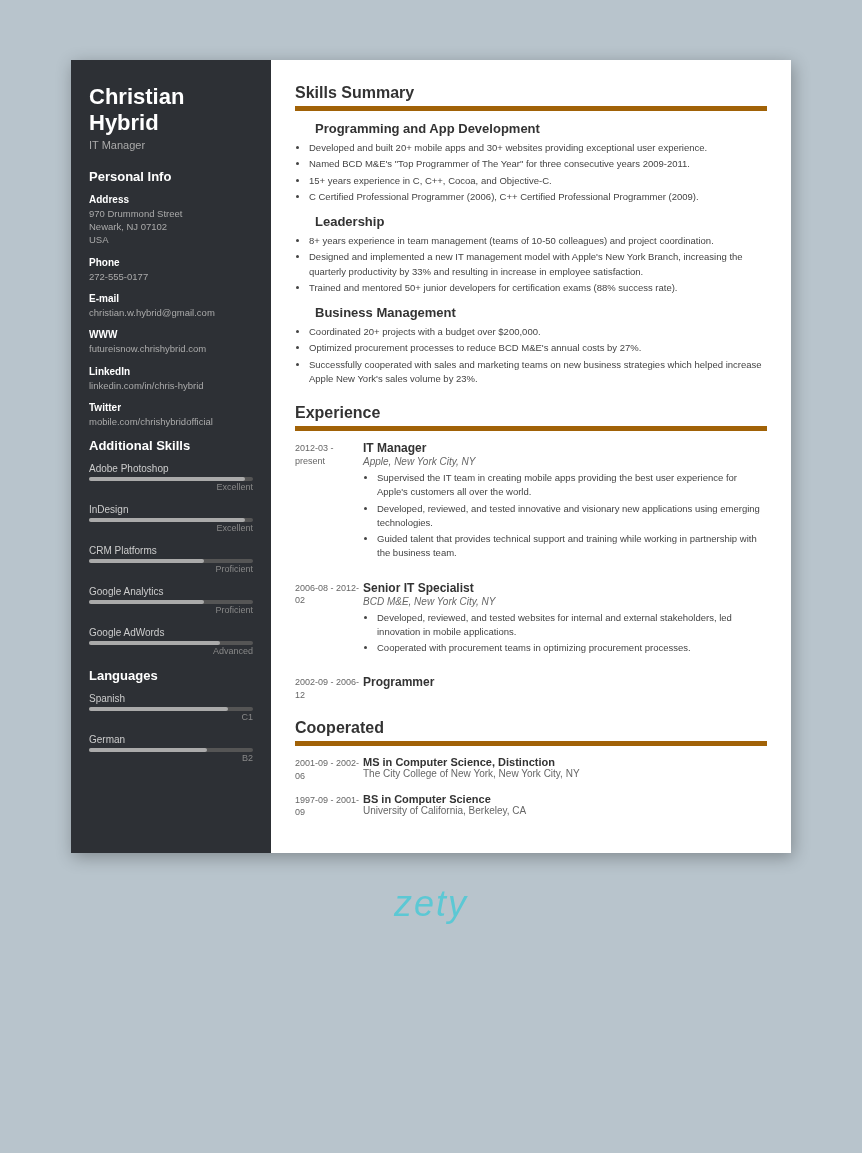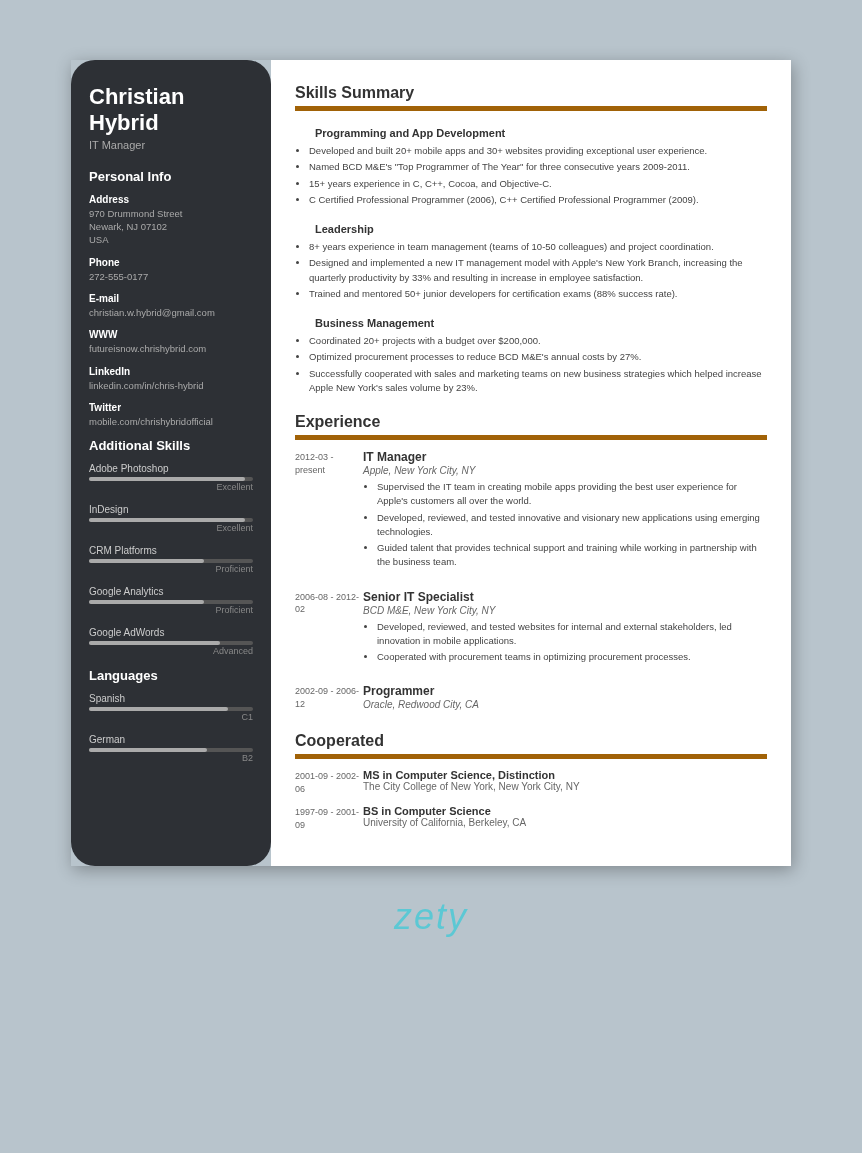--- a/index.html
+++ b/index.html
@@ -18,21 +18,20 @@
       display: flex;
       box-shadow: 2px 4px 16px rgba(0,0,0,0.3);
     }
     
     .sidebar {
       width: 200px;
       min-width: 200px;
       background-color: #2d3035;
       color: #ccc;
       padding: 24px 18px 24px 18px;
-      border-radius: 24px;
     }
     .sidebar-name {
       font-size: 22px;
       font-weight: bold;
       color: #ffffff;
       line-height: 1.2;
       margin-bottom: 2px;
     }
     .sidebar-title {
       font-size: 11px;
@@ -120,25 +119,25 @@
       color: #333;
       border-bottom: 5px solid #a16207;
       padding-bottom: 4px;
       margin-bottom: 10px;
       margin-top: 18px;
     }
     .main-section-title:first-child {
       margin-top: 0;
     }
     .subsection-title {
-      font-size: 11px;
+      font-size: 13px;
       font-weight: bold;
       color: #333;
       margin-bottom: 5px;
-      margin-top: 16px;
+      margin-top: 10px;
       padding-left: 20px;
     }
     .bullet-list {
       padding-left: 14px;
       margin-bottom: 6px;
     }
     .bullet-list li {
       font-size: 9.5px;
       color: #444;
       line-height: 1.5;
@@ -356,21 +355,20 @@
         <ul class="bullet-list">
               <li>Developed, reviewed, and tested websites for internal and external stakeholders, led innovation in mobile applications.</li>
               <li>Cooperated with procurement teams in optimizing procurement processes.</li>
             </ul>
       </div>
     </div>
         <div class="exp-block">
       <div class="exp-date">2002-09 - 2006-12</div>
       <div class="exp-detail">
         <div class="exp-job-title">Programmer</div>
-        <div class="exp-company">Oracle, Redwood City, CA</div>
 
       </div>
     </div>
       </div>
 
     <div class="main-section-title">Cooperated</div>
 
     <div id="education-container">
         <div class="edu-block">
       <div class="edu-date">2001-09 - 2002-06</div>

